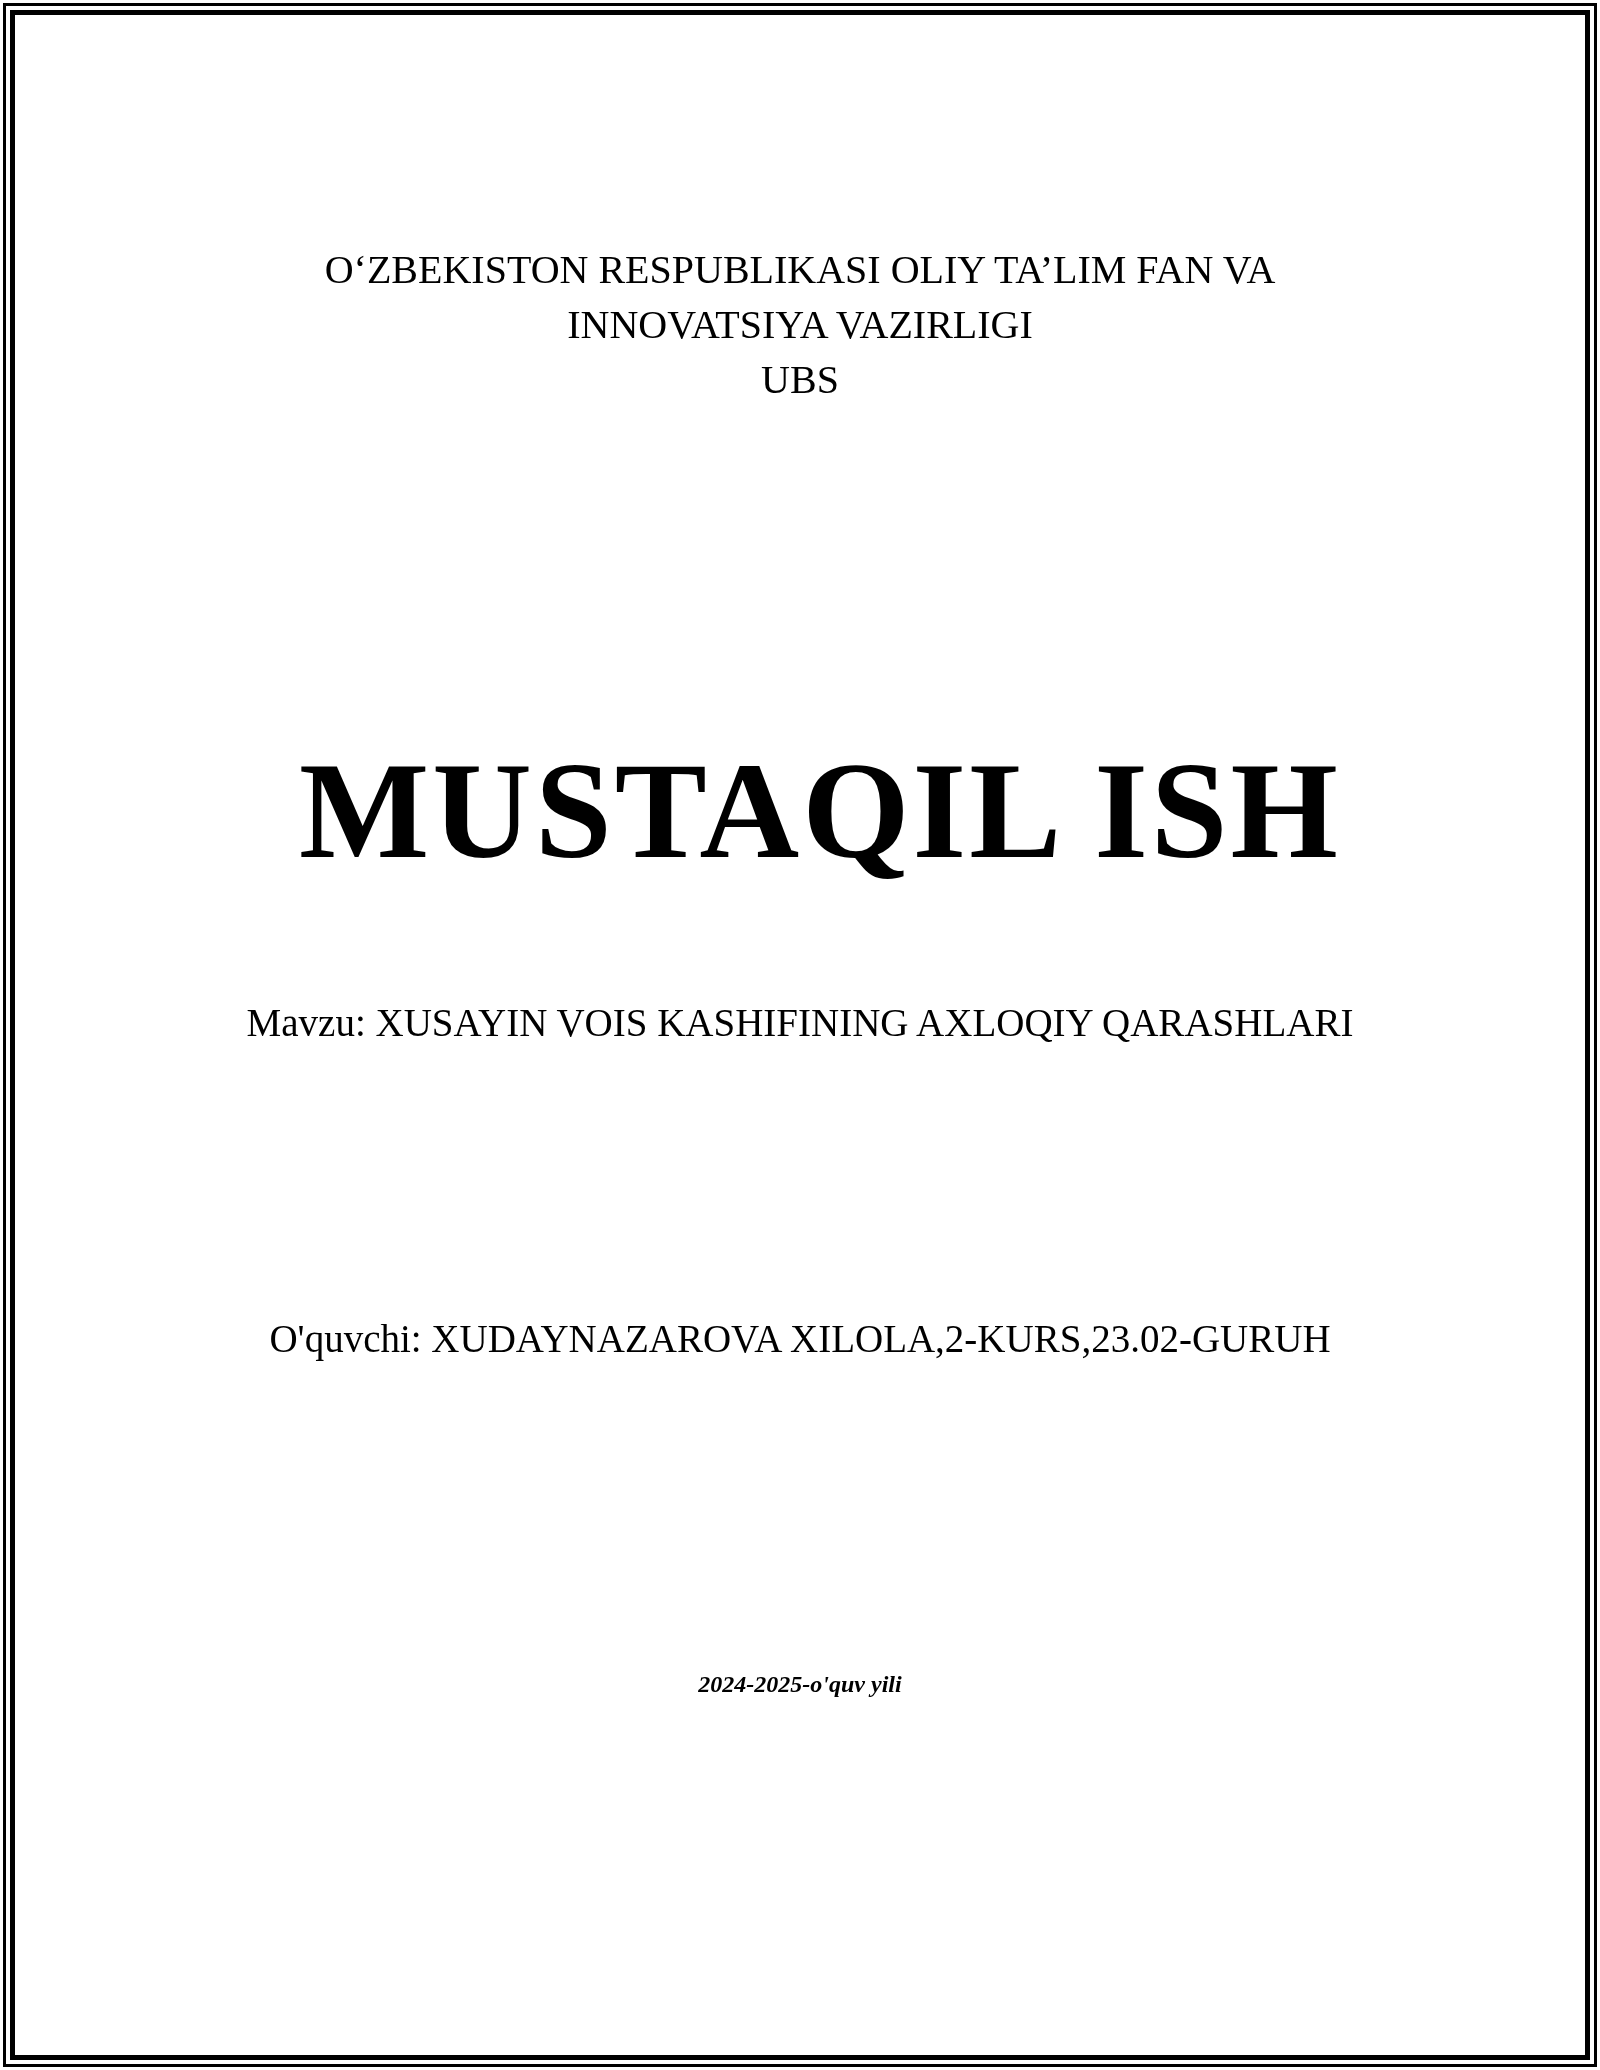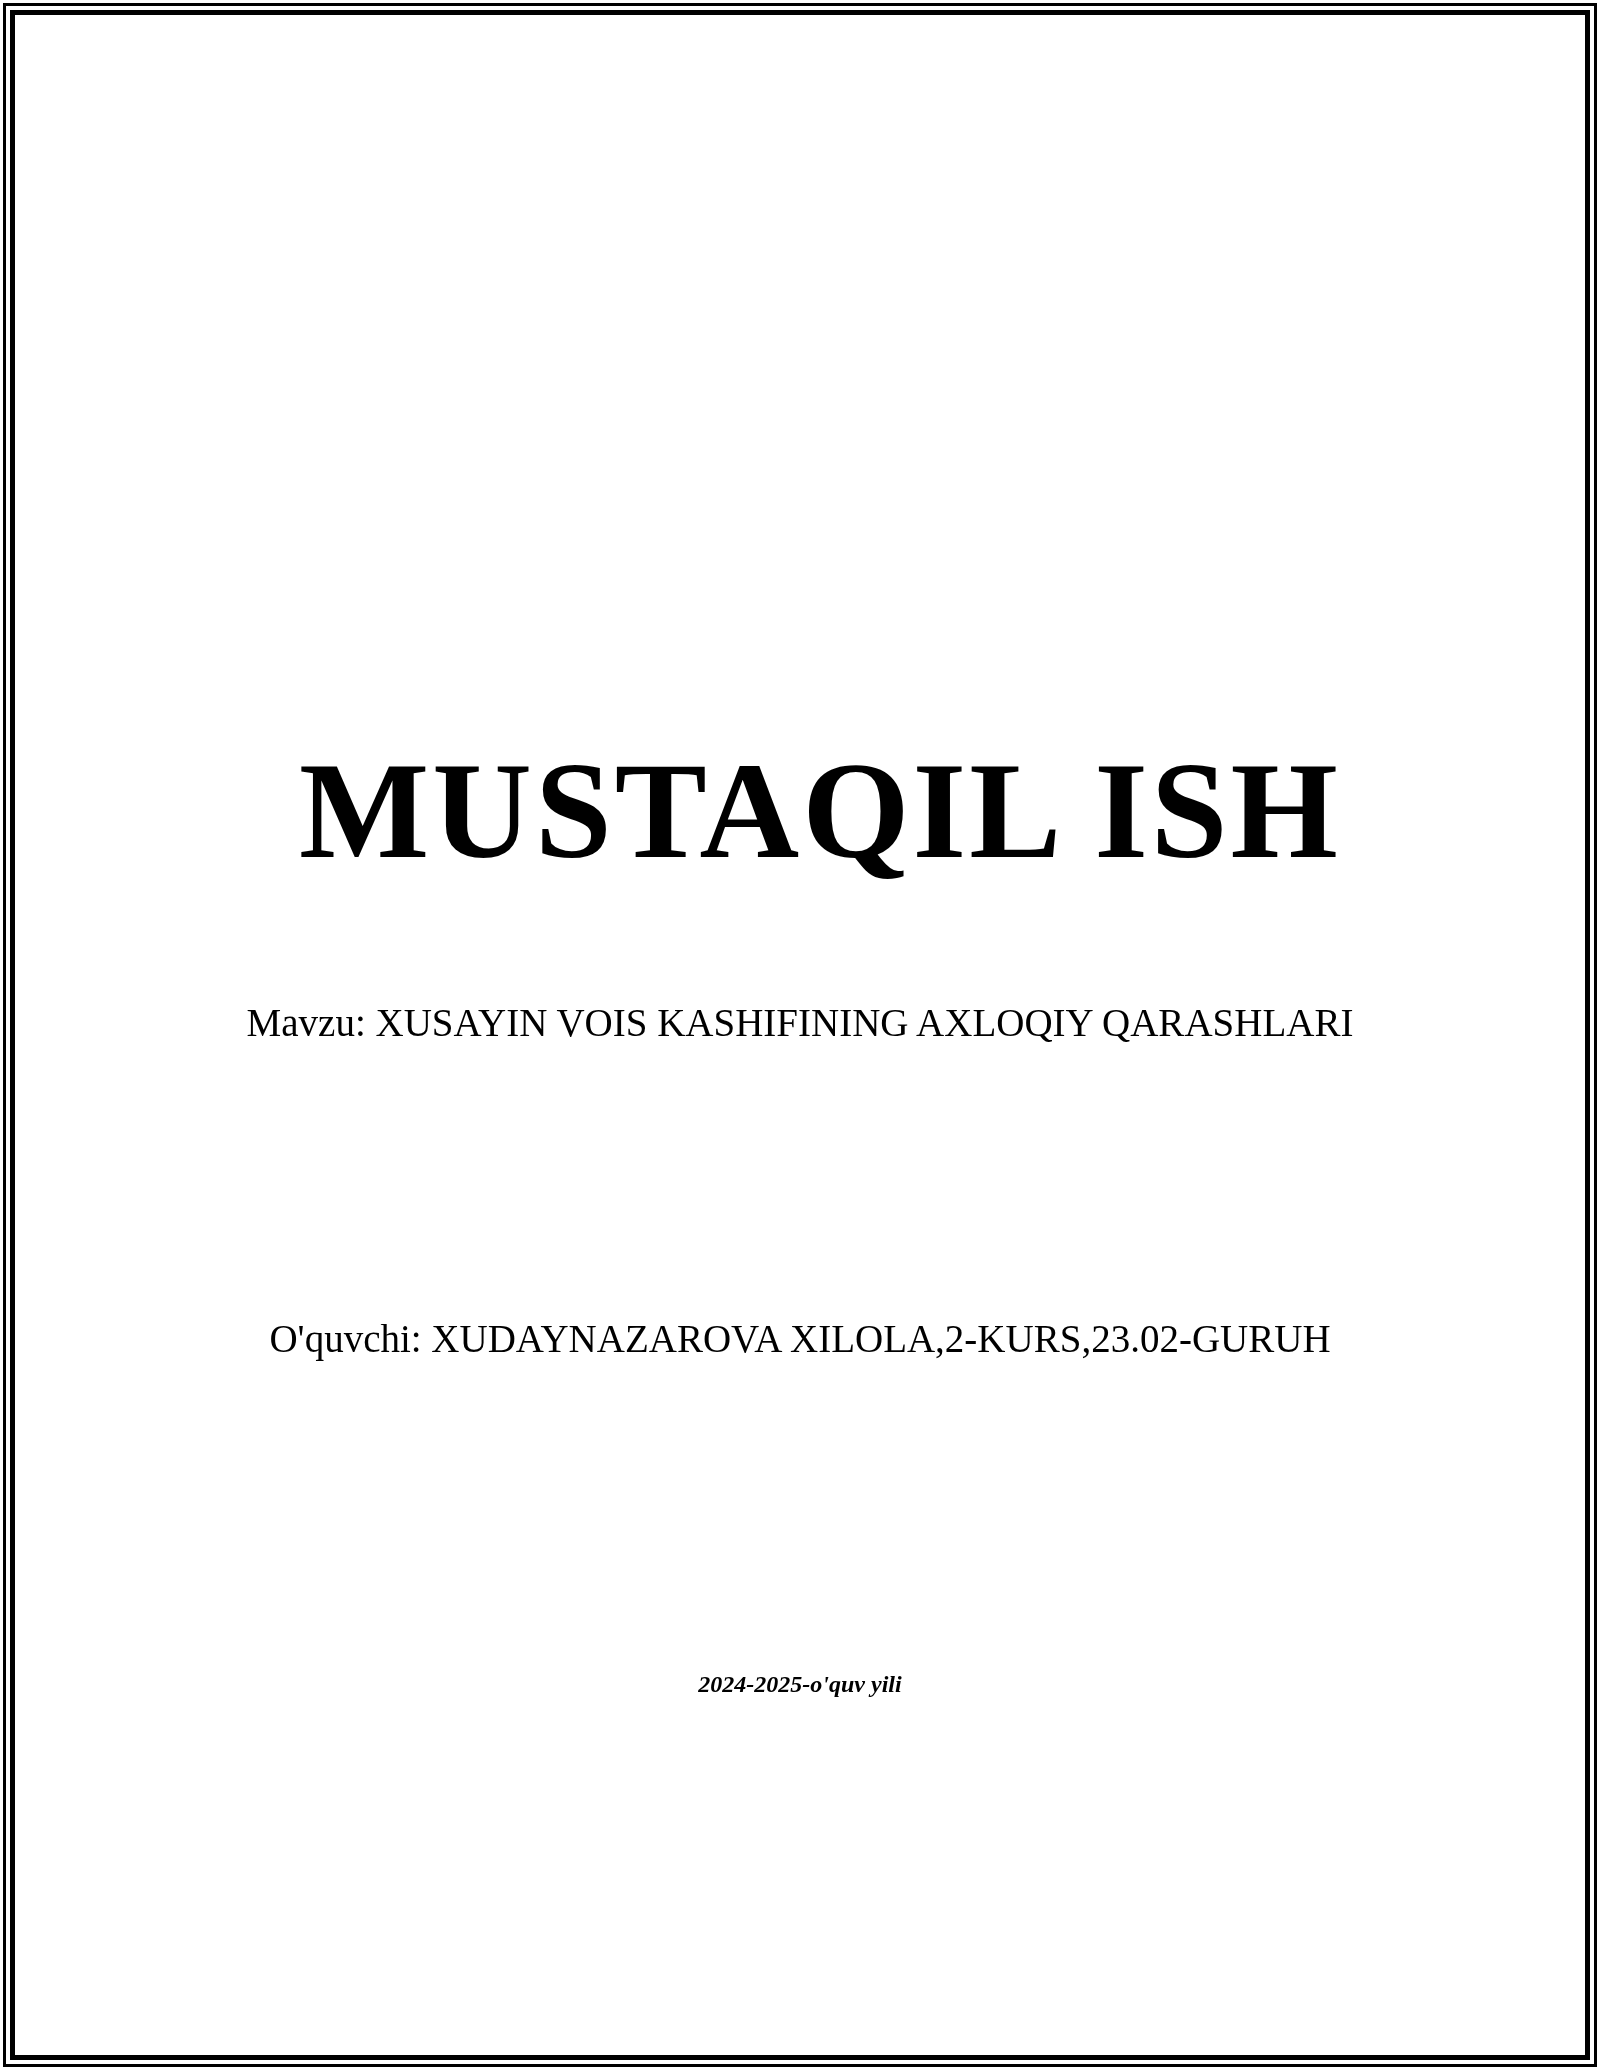--- a/index.html
+++ b/index.html
@@ -67,20 +67,25 @@
   }
 </style>
 </head>
 <body>
 
 <div class="page">
 
   <div class="border-outer"></div>
   <div class="border-inner"></div>
 
+  <div class="textblock ministry-header">
+    <div>O‘ZBEKISTON RESPUBLIKASI OLIY TA’LIM FAN VA</div>
+    <div>INNOVATSIYA VAZIRLIGI</div>
+    <div>UBS</div>
+  </div>
 
   <div class="textblock main-title">MUSTAQIL ISH</div>
 
   <div class="textblock topic-line">Mavzu: XUSAYIN VOIS KASHIFINING AXLOQIY QARASHLARI</div>
 
   <div class="textblock student-line">O'quvchi: XUDAYNAZAROVA XILOLA,2-KURS,23.02-GURUH</div>
 
   <div class="textblock year-line">2024-2025-o'quv yili</div>
 
 </div>

